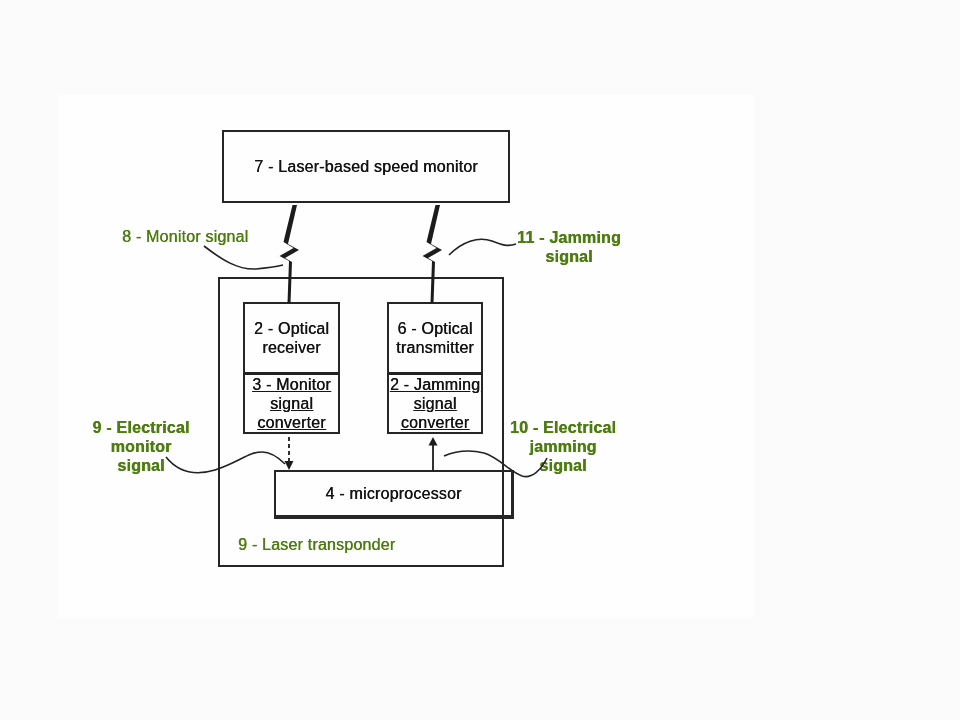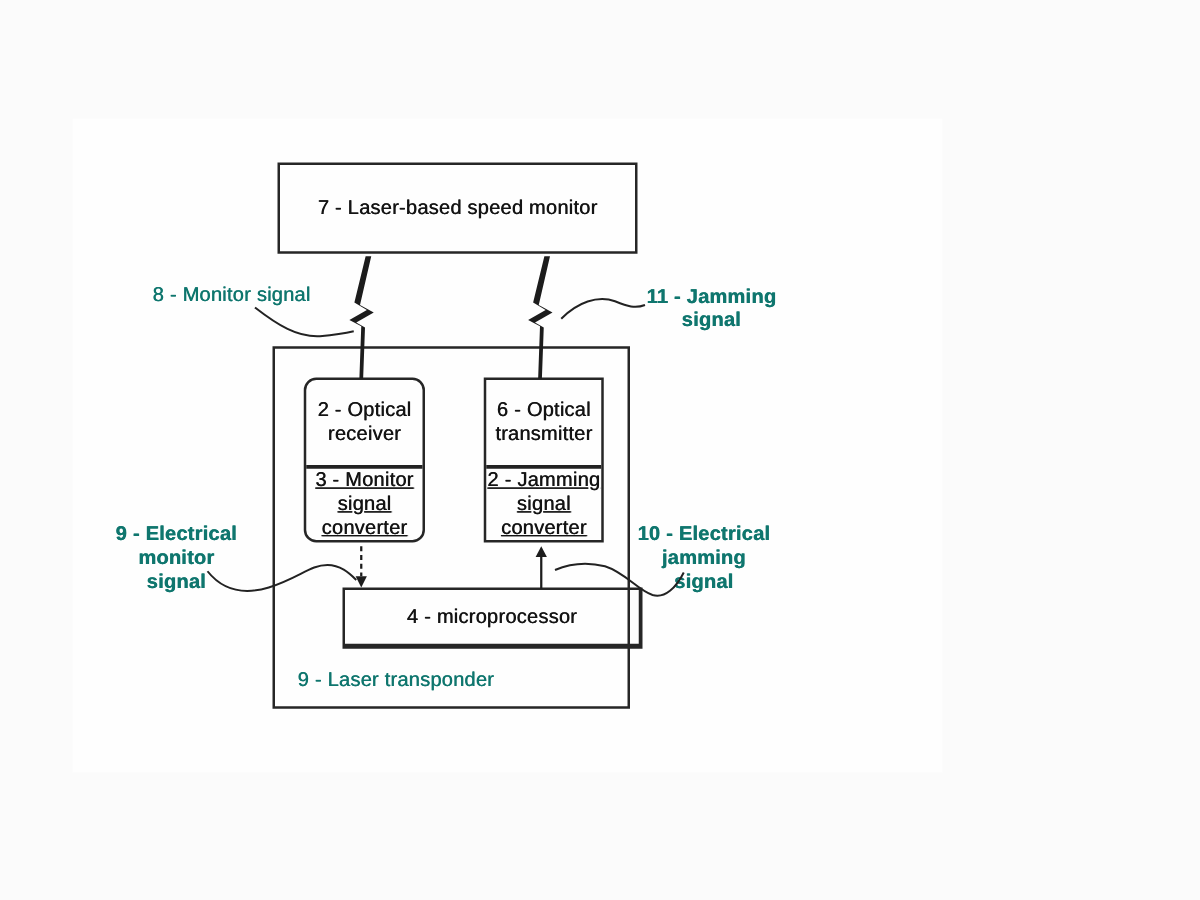--- a/index.html
+++ b/index.html
@@ -42,21 +42,21 @@
   .micro{
     border-bottom-width:4px;
     border-right-width:3px;
     margin-left:32px;
   }
   .float-label{
     position:absolute;
     font-size:16px;line-height:19px;
     letter-spacing:0.2px;
     text-shadow:0.4px 0 0 currentColor;
-    color:#0f766e;
+    color:#4d7c0f;
   }
   .nowrap{white-space:nowrap;}
   .centered{text-align:center;font-weight:bold;}
   svg.overlay{
     position:absolute;left:0;top:0;width:960px;height:720px;
     pointer-events:none;
   }
 </style>
 </head>
 <body>
@@ -64,21 +64,21 @@
 <div class="canvas">
 
   <div class="page"></div>
 
   <div class="box center-flex" style="left:222px;top:130px;width:288px;height:73px;">
     <span class="label-text nowrap">7 - Laser-based speed monitor</span>
   </div>
 
   <div class="box" style="left:218px;top:277px;width:286px;height:290px;"></div>
 
-  <div class="box combo" style="left:243px;top:302px;width:97px;height:132px;border-radius:10px;">
+  <div class="box combo" style="left:243px;top:302px;width:97px;height:132px;">
     <div class="half-top">
       <span class="label-text">2 - Optical receiver</span>
     </div>
     <div class="half-bottom">
       <span class="label-text">3 - Monitor signal converter</span>
     </div>
   </div>
 
   <div class="box combo" style="left:387px;top:302px;width:96px;height:132px;">
     <div class="half-top">

